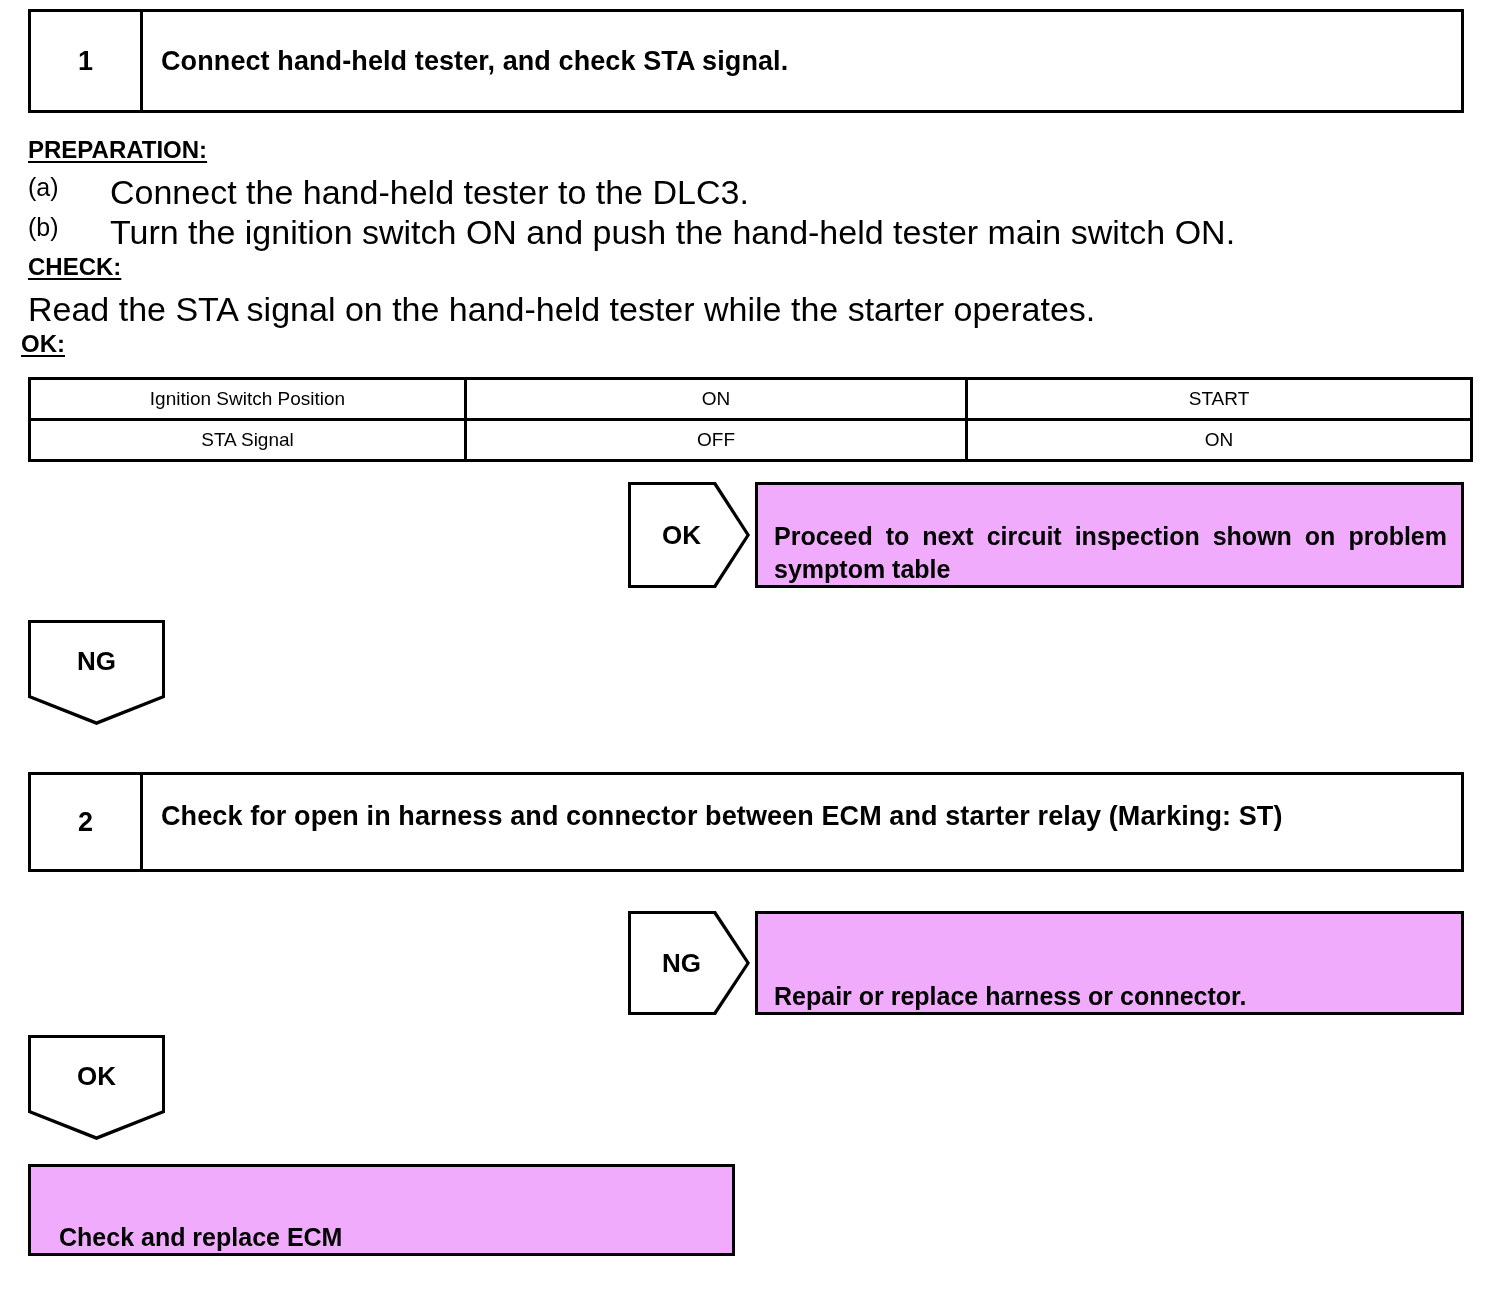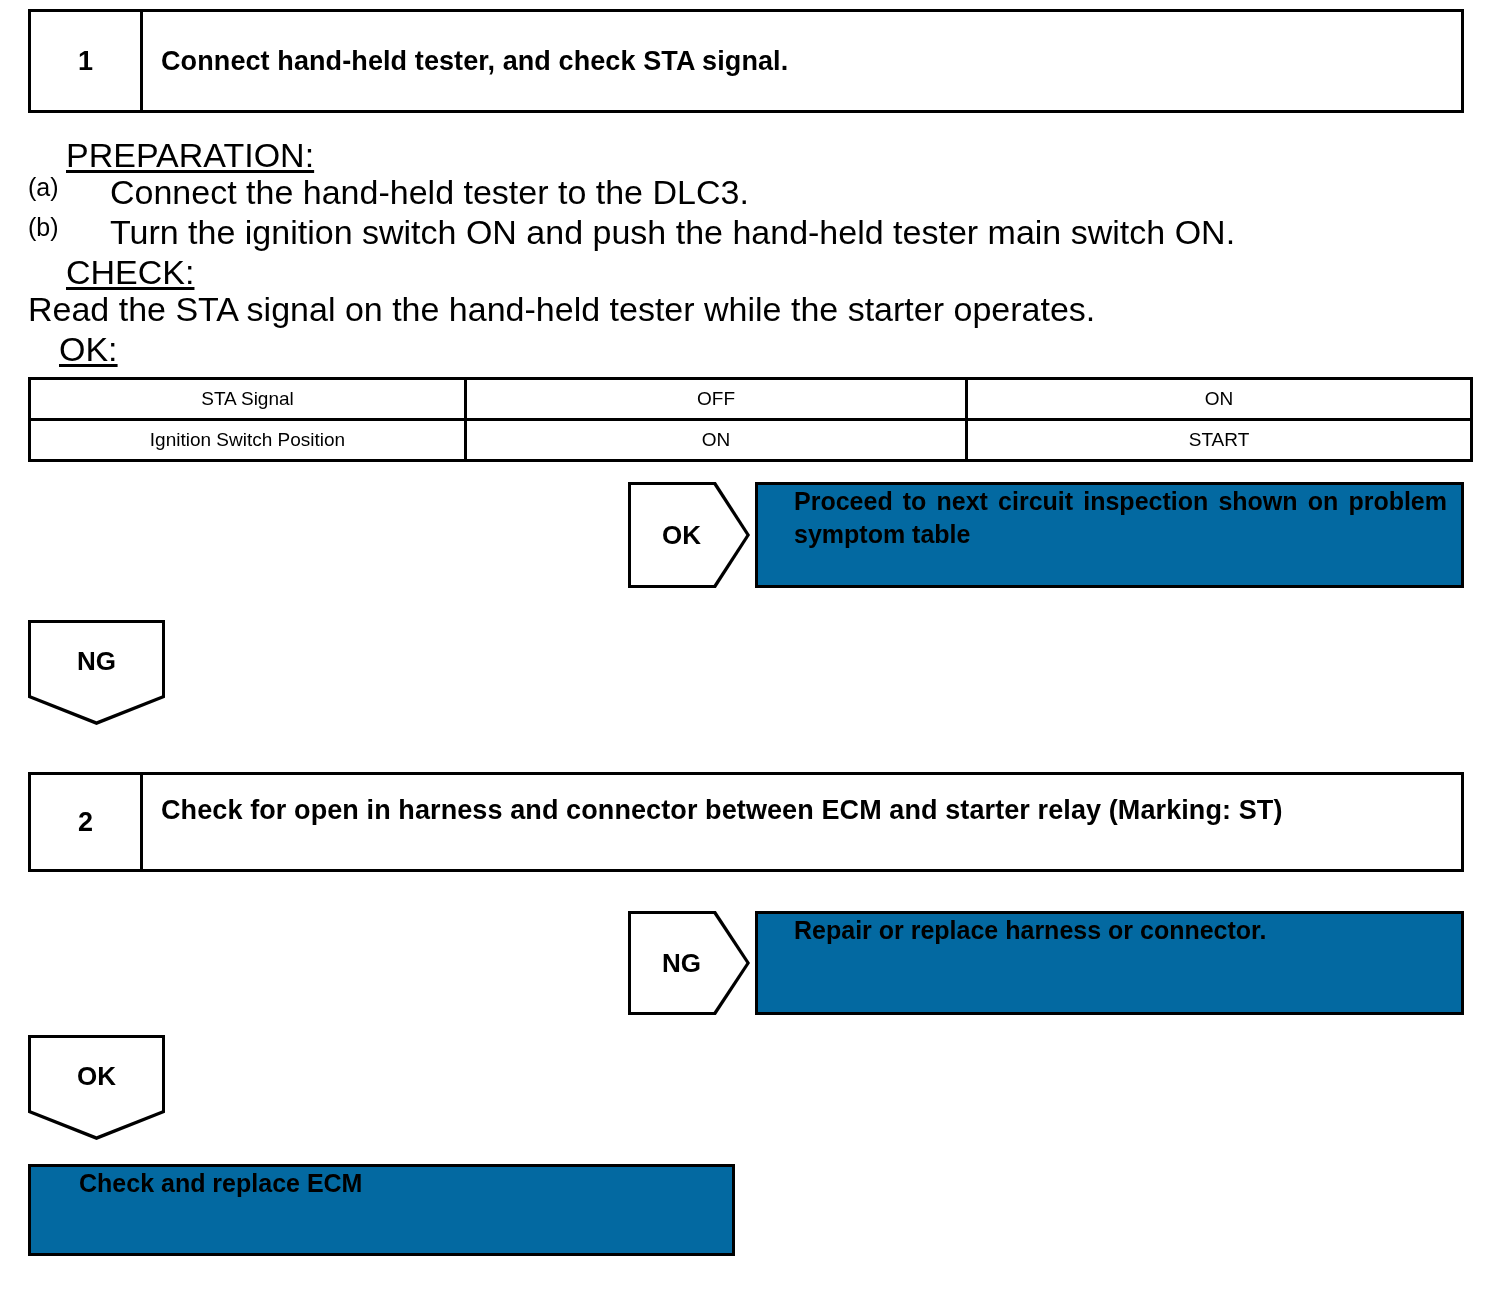--- a/index.html
+++ b/index.html
@@ -39,31 +39,30 @@
     flex: 1 1 auto;
     box-sizing: border-box;
     padding: 0 0 0 18px;
     display: flex;
     align-items: center;
     font-size: 27px;
     font-weight: bold;
     letter-spacing: 0.1px;
     line-height: 1.28;
   }
-  .step-title.two-line { align-items: flex-start; padding-top: 18px; border-radius: 26px; }
+  .step-title.two-line { align-items: flex-start; padding-top: 24px; border-radius: 26px; }
 
   
   .prose-head {
     position: absolute;
-    font-size: 34px;
-    font-weight: normal;
+    font-size: 24px;
+    font-weight: bold;
     text-decoration: underline;
     text-underline-offset: 3px;
     white-space: nowrap;
-    margin-left: 38px;
   }
   .prose-line {
     position: absolute;
     font-size: 34px;
     font-weight: normal;
     white-space: nowrap;
   }
   .prose-marker {
     position: absolute;
     font-size: 25px;
@@ -131,27 +130,26 @@
     text-align: center;
     font-size: 26px;
     font-weight: bold;
   }
 
   
   .outcome-box {
     position: absolute;
     border: 3px solid #000;
     box-sizing: border-box;
-    background: #0369a1;
+    background: #f0abfc;
     font-size: 25px;
     font-weight: bold;
     line-height: 1.3;
     display: flex;
-    align-items: flex-start;
-    padding-left: 20px;
+    align-items: flex-end;
   }
   .outcome-box .txt {
     padding: 0 14px 0 16px;
     width: 100%;
     box-sizing: border-box;
     text-align: justify;
     text-align-last: left;
   }
   .outcome-box.single .txt { text-align: left; }
 </style>
@@ -177,29 +175,29 @@
 <div class="prose-head" style="left:21px; top:330px;">OK:</div>
 
 <table class="spec-table" style="left:28px; top:377px; width:1442px;">
   <colgroup>
     <col style="width:436px;">
     <col style="width:501px;">
     <col style="width:505px;">
   </colgroup>
   <tbody>
     <tr>
+      <td>Ignition Switch Position</td>
+      <td>ON</td>
+      <td>START</td>
+    </tr>
+    <tr>
       <td>STA Signal</td>
       <td>OFF</td>
       <td>ON</td>
     </tr>
-    <tr>
-      <td>Ignition Switch Position</td>
-      <td>ON</td>
-      <td>START</td>
-    </tr>
   </tbody>
 </table>
 
 <div class="judge-right" style="left:628px; top:482px; width:122px; height:106px;">
   <div class="inner"></div>
   <span class="jlabel">OK</span>
 </div>
 
 <div class="outcome-box" style="left:755px; top:482px; width:709px; height:106px;">
   <div class="txt">Proceed to next circuit inspection shown on problem symptom table</div>

